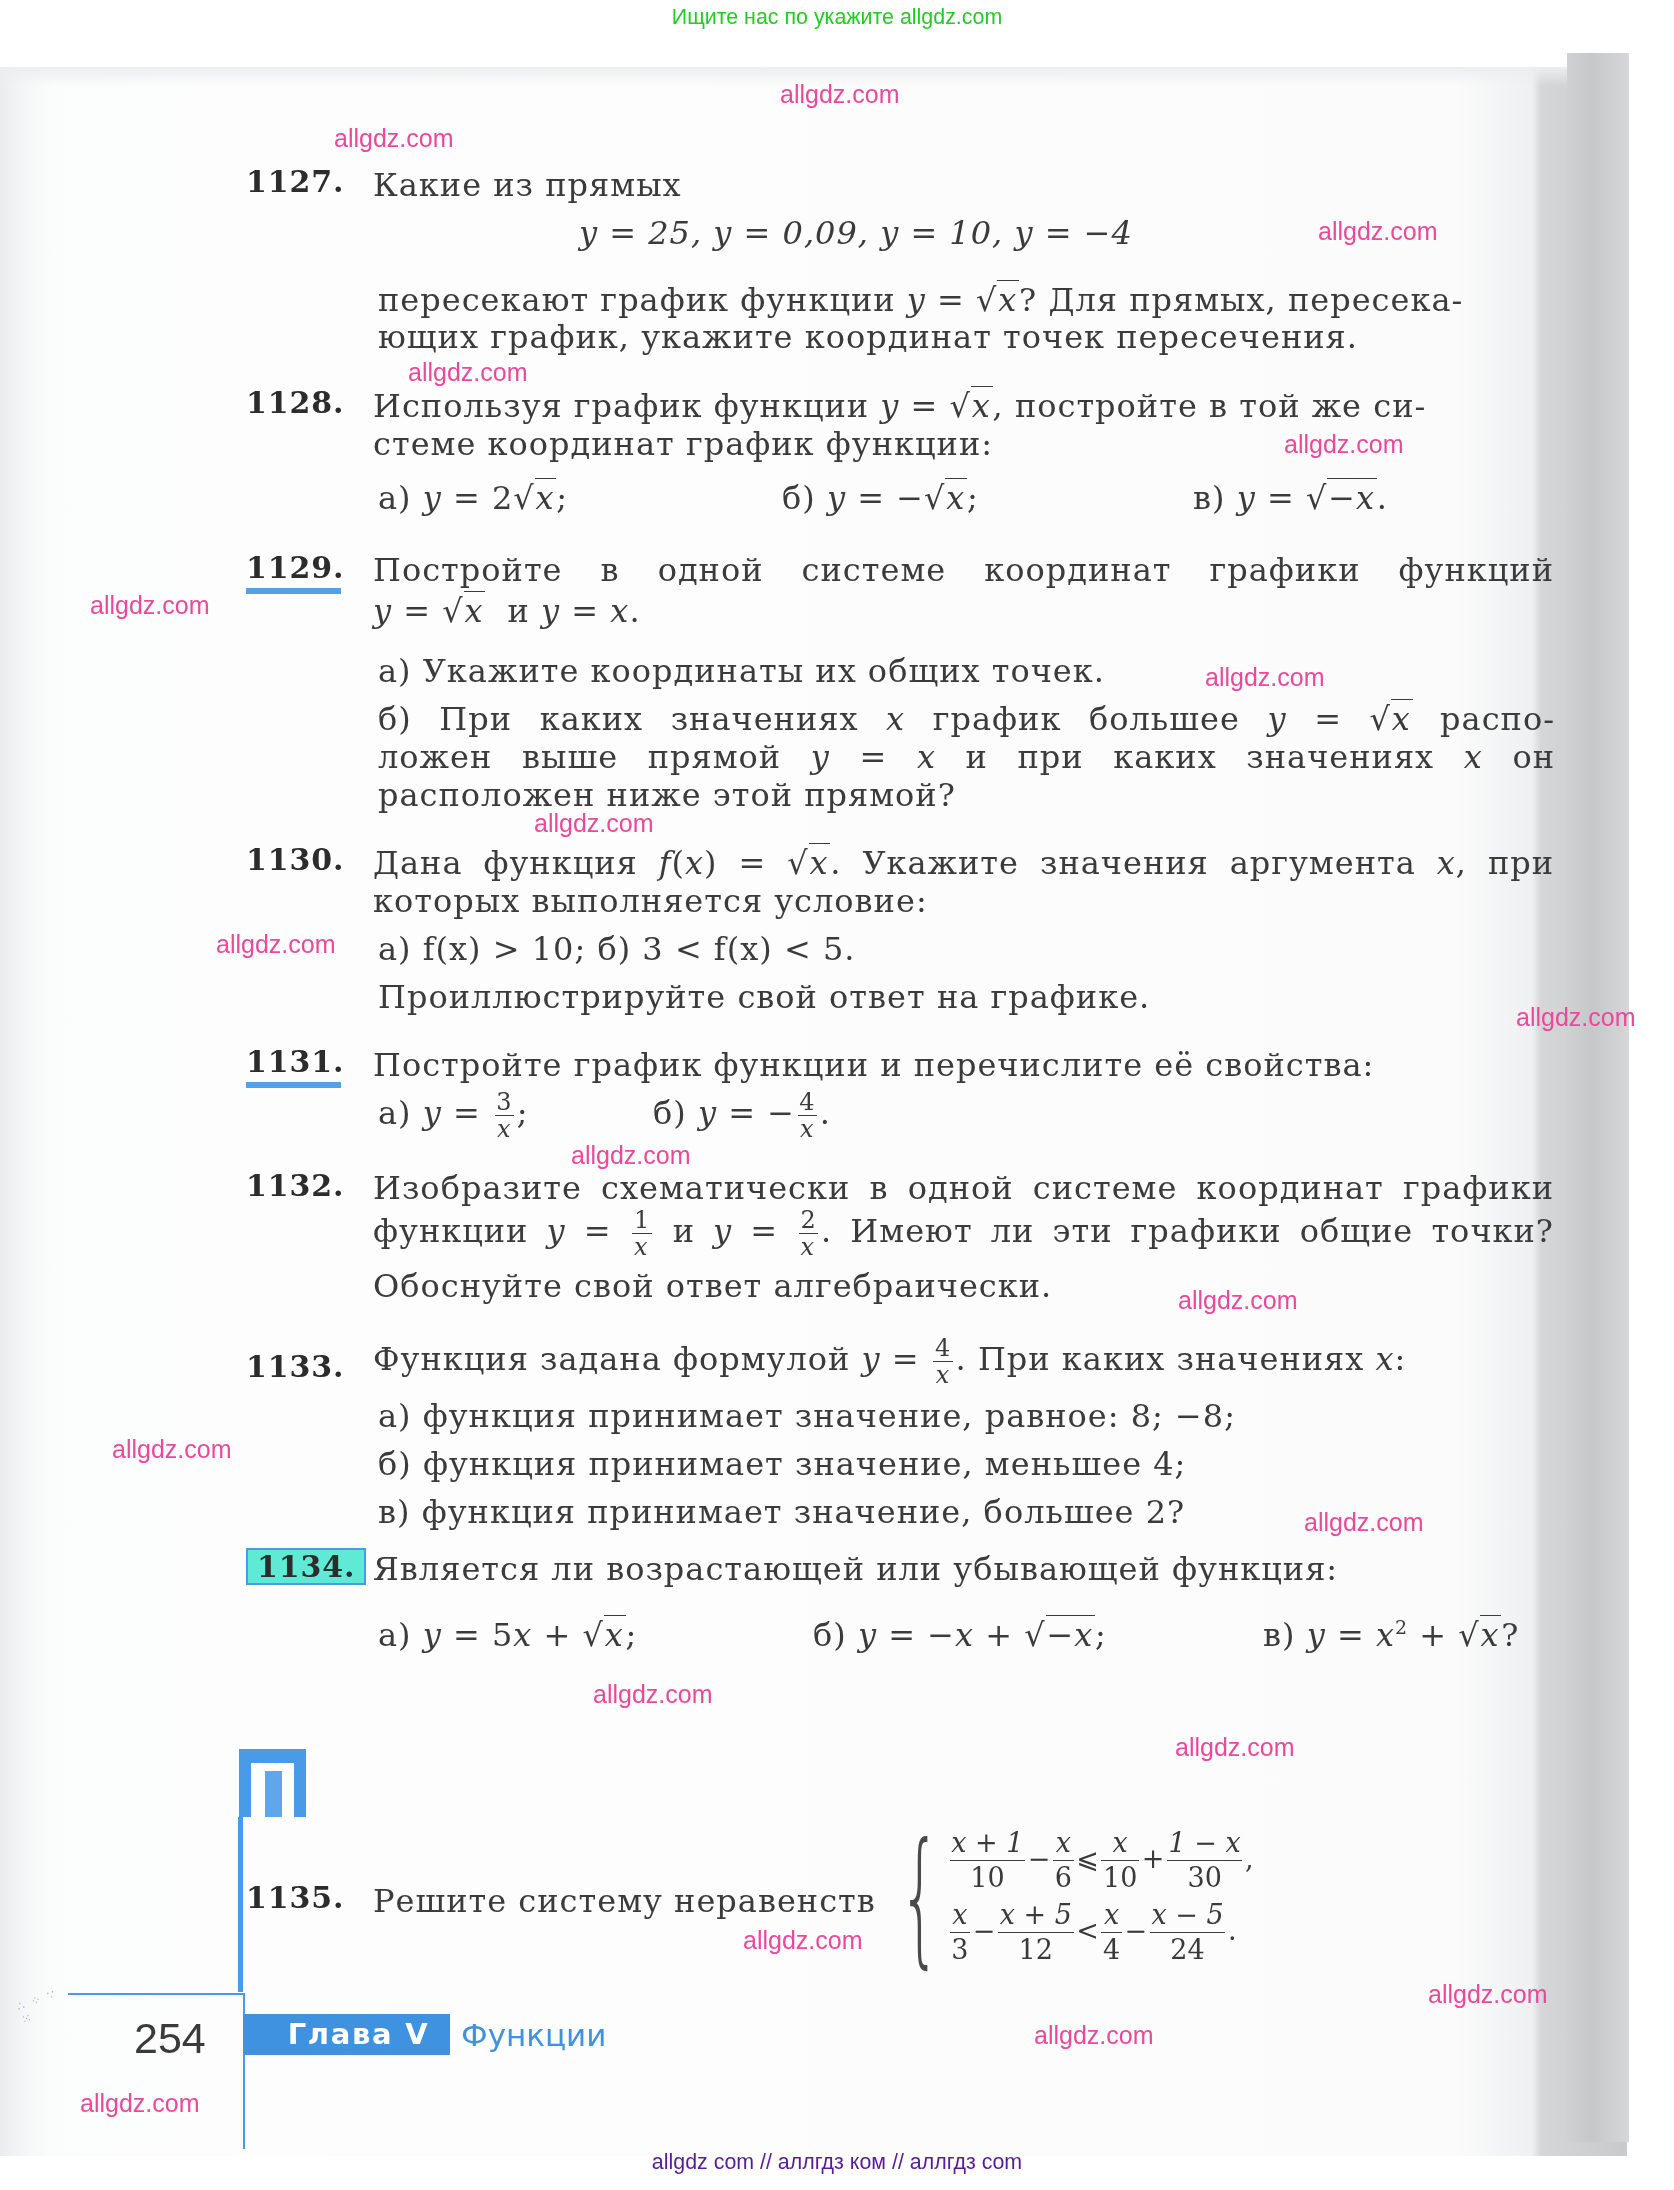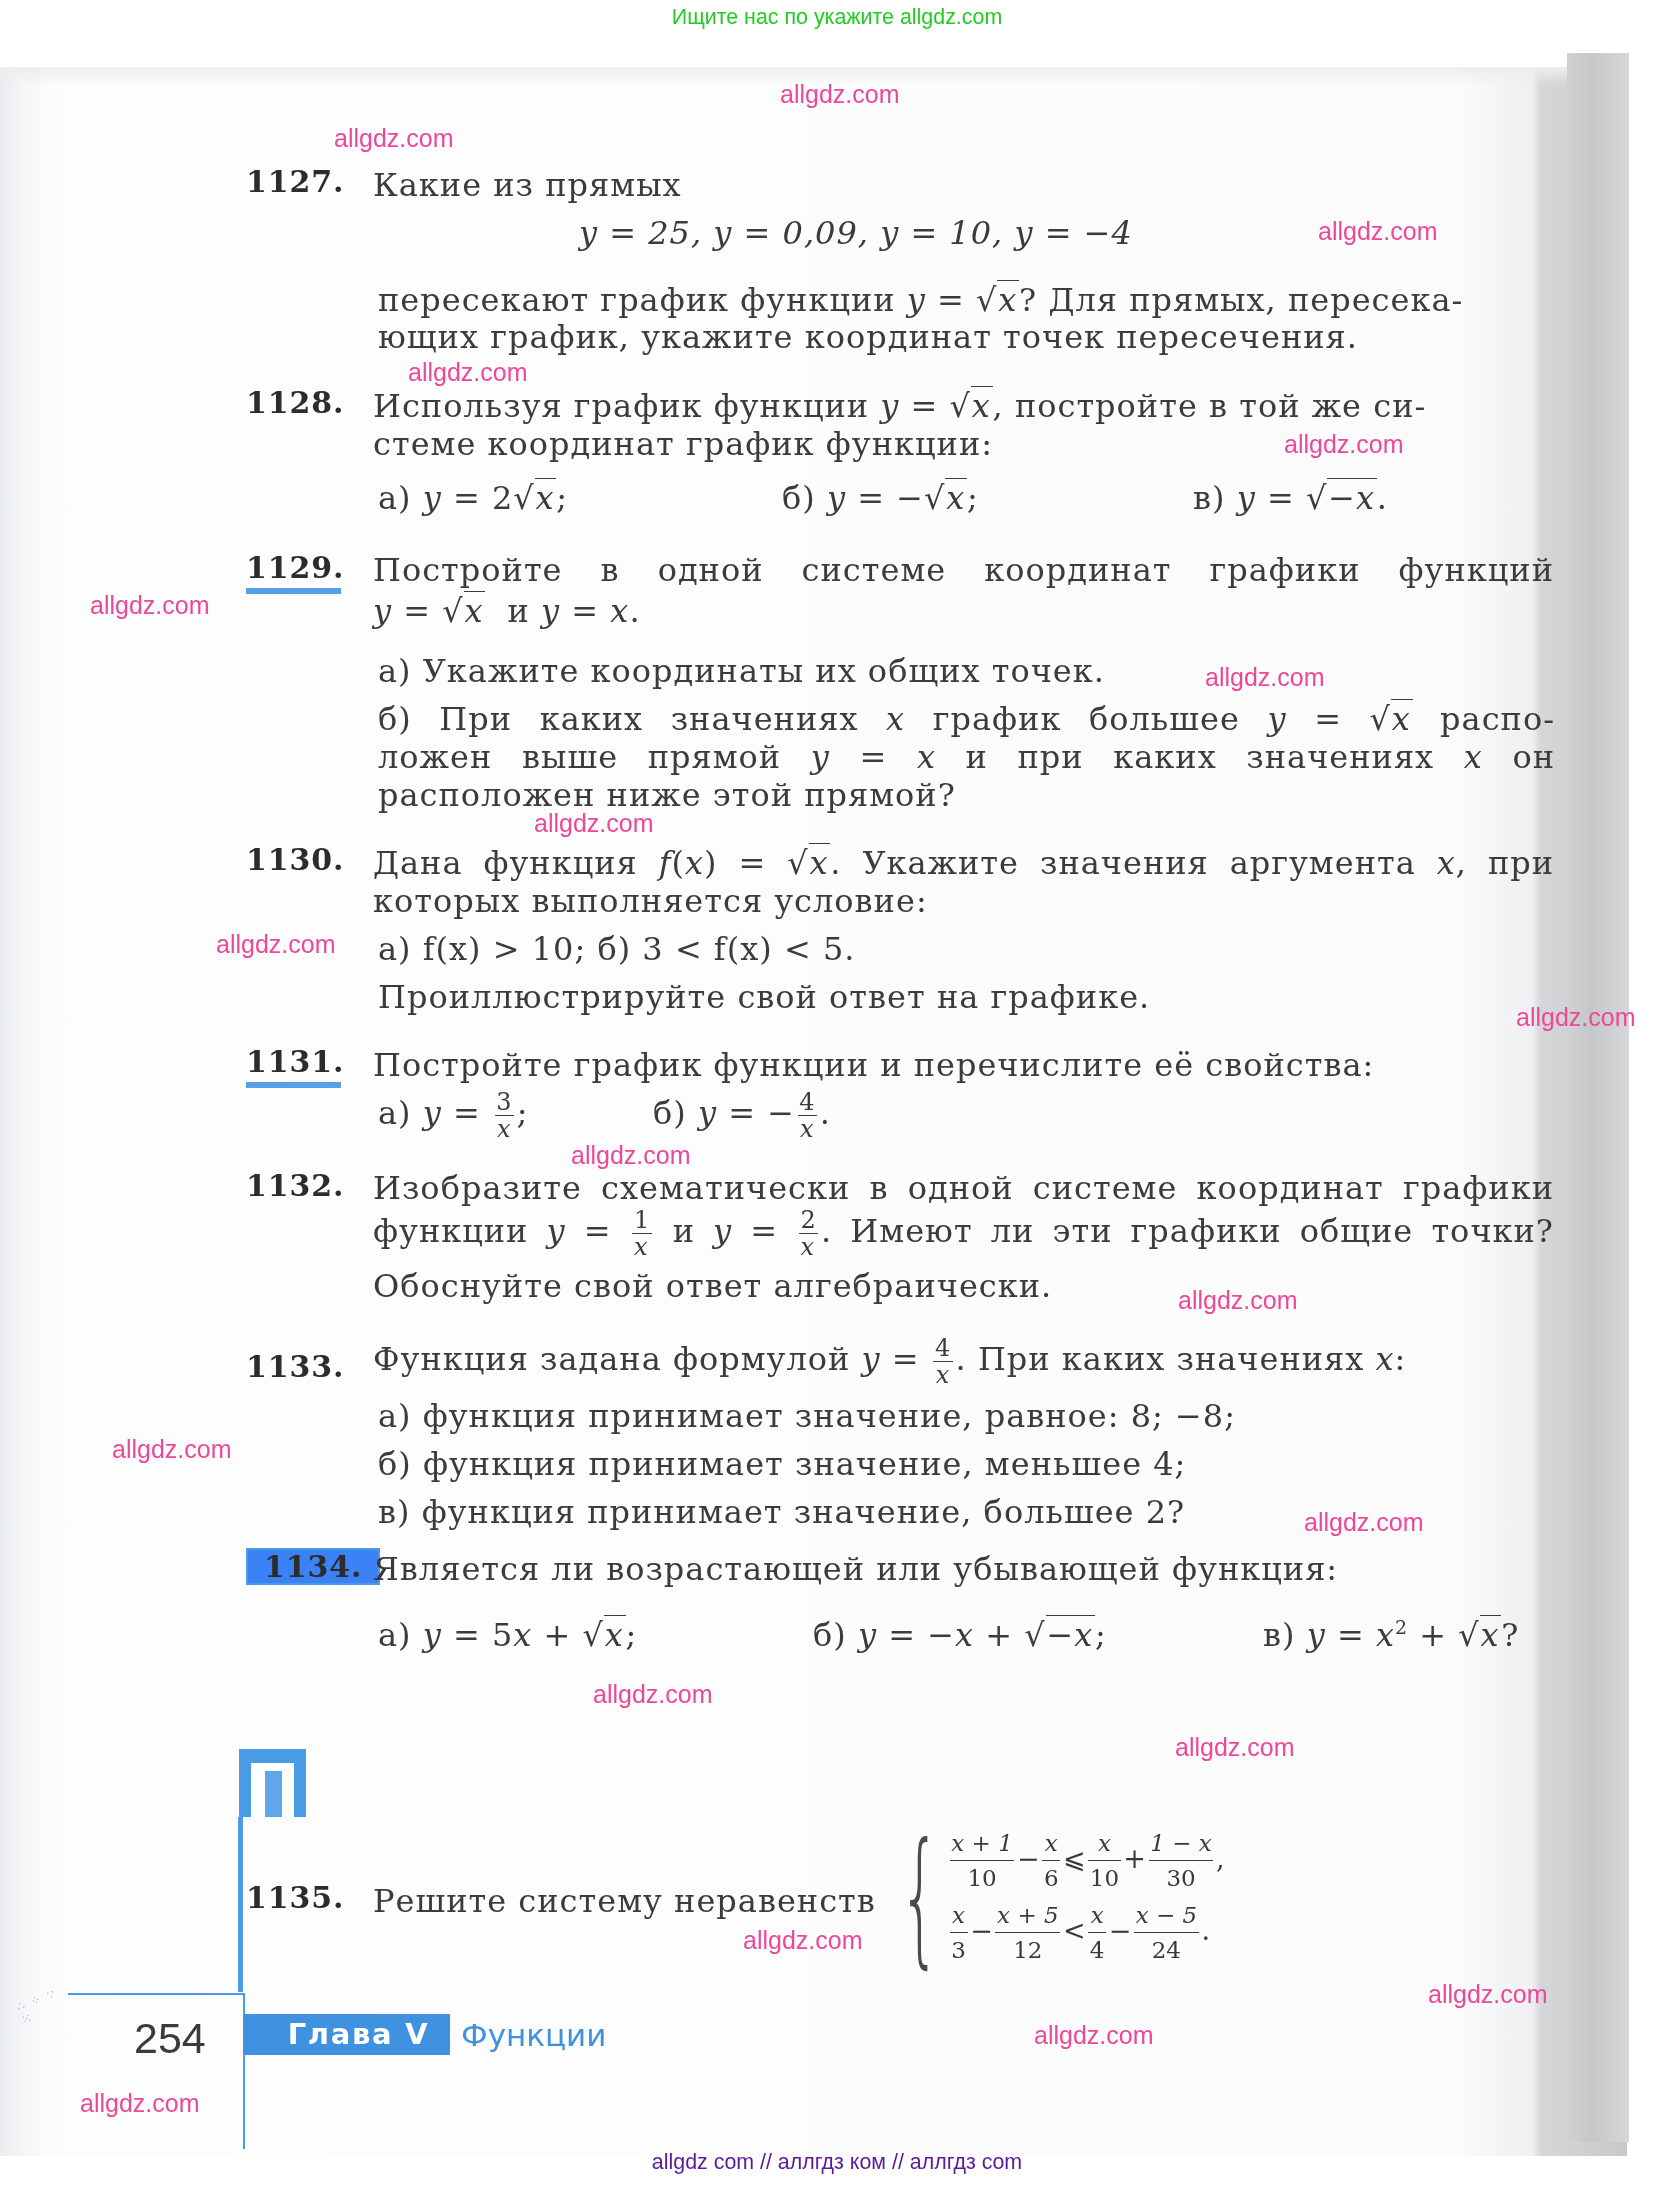--- a/index.html
+++ b/index.html
@@ -33,36 +33,36 @@
     position: absolute; font-family: Liberation Sans, sans-serif; font-size: 25px; color: #ec4899;
     white-space: nowrap;
   }
   .num {
     position: absolute; font-weight: bold; font-size: 30px; color: #2c2c2c; letter-spacing: 0.9px;
   }
   .num.underlined::after {
     content: ""; position: absolute; left: 0; right: 3.4px; bottom: -8.6px; height: 6px; background: #3b8fe0; opacity: 0.85;
   }
   .num.boxed {
-    border: 2.6px solid #4a9be6; background: #3b82f6; padding: 0 16px; line-height: 33px;
+    border: 2.6px solid #4a9be6; background: #5eead4; padding: 0 9px; line-height: 33px;
   }
   .line {
     position: absolute; font-size: 32px; color: #3b3b3b; white-space: nowrap; letter-spacing: 1px;
   }
   .line.justify { text-align: justify; text-align-last: justify; }
   i { font-style: italic; font-family: "DejaVu Serif", serif; }
   .sqrt { display: inline-block; position: relative; }
   .sqrt .rad { font-style: normal; }
   .sqrt .arg { border-top: 1.7px solid #3b3b3b; padding-left: 0.9px; padding-right: 1.7px; font-style: italic; }
   .frac {
     display: inline-block; vertical-align: middle; text-align: center; font-size: 24px; line-height: 26px; margin: 0 2.6px;
   }
   .frac .n { display: block; padding: 0 1.7px; border-bottom: 1.7px solid #3b3b3b; }
   .frac .d { display: block; padding: 0 1.7px; font-style: italic; }
-  .frac.big { font-size: 23px; line-height: 34px; }
+  .frac.big { font-size: 27px; line-height: 34px; }
   .sys {
     position: absolute; left: 899px; top: 1823px; width: 445px; height: 154px;
   }
   .sys .brace {
     position: absolute; left: 0; top: 0; font-size: 146px; line-height: 146px; font-weight: 100; color: #4a4a4a; transform: scaleX(0.45); transform-origin: left top;
     font-family: "DejaVu Sans", sans-serif;
   }
   .sys .row { position: absolute; left: 48px; font-size: 27px; white-space: nowrap; }
   .p-badge {
     position: absolute; left: 239px; top: 1749px; width: 68px; width: 67px; height: 68px; background: #4a9be6;

